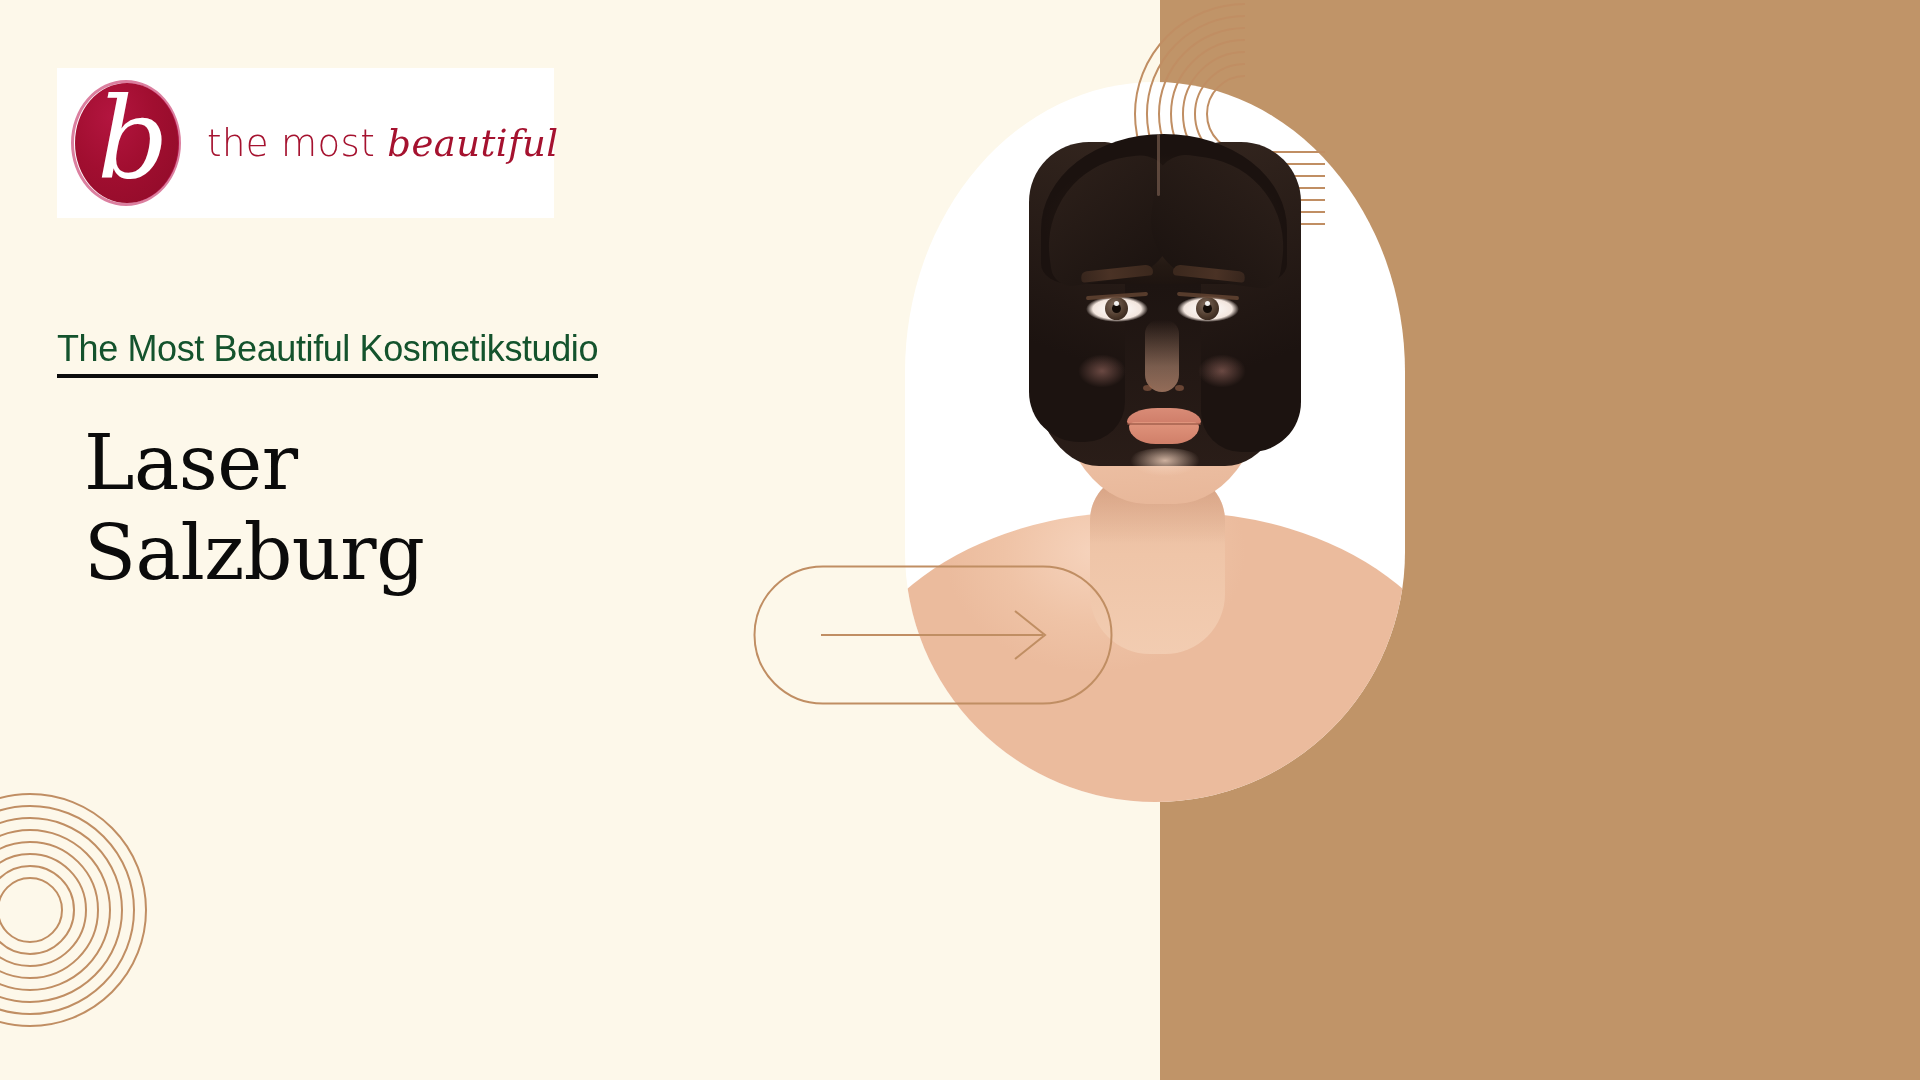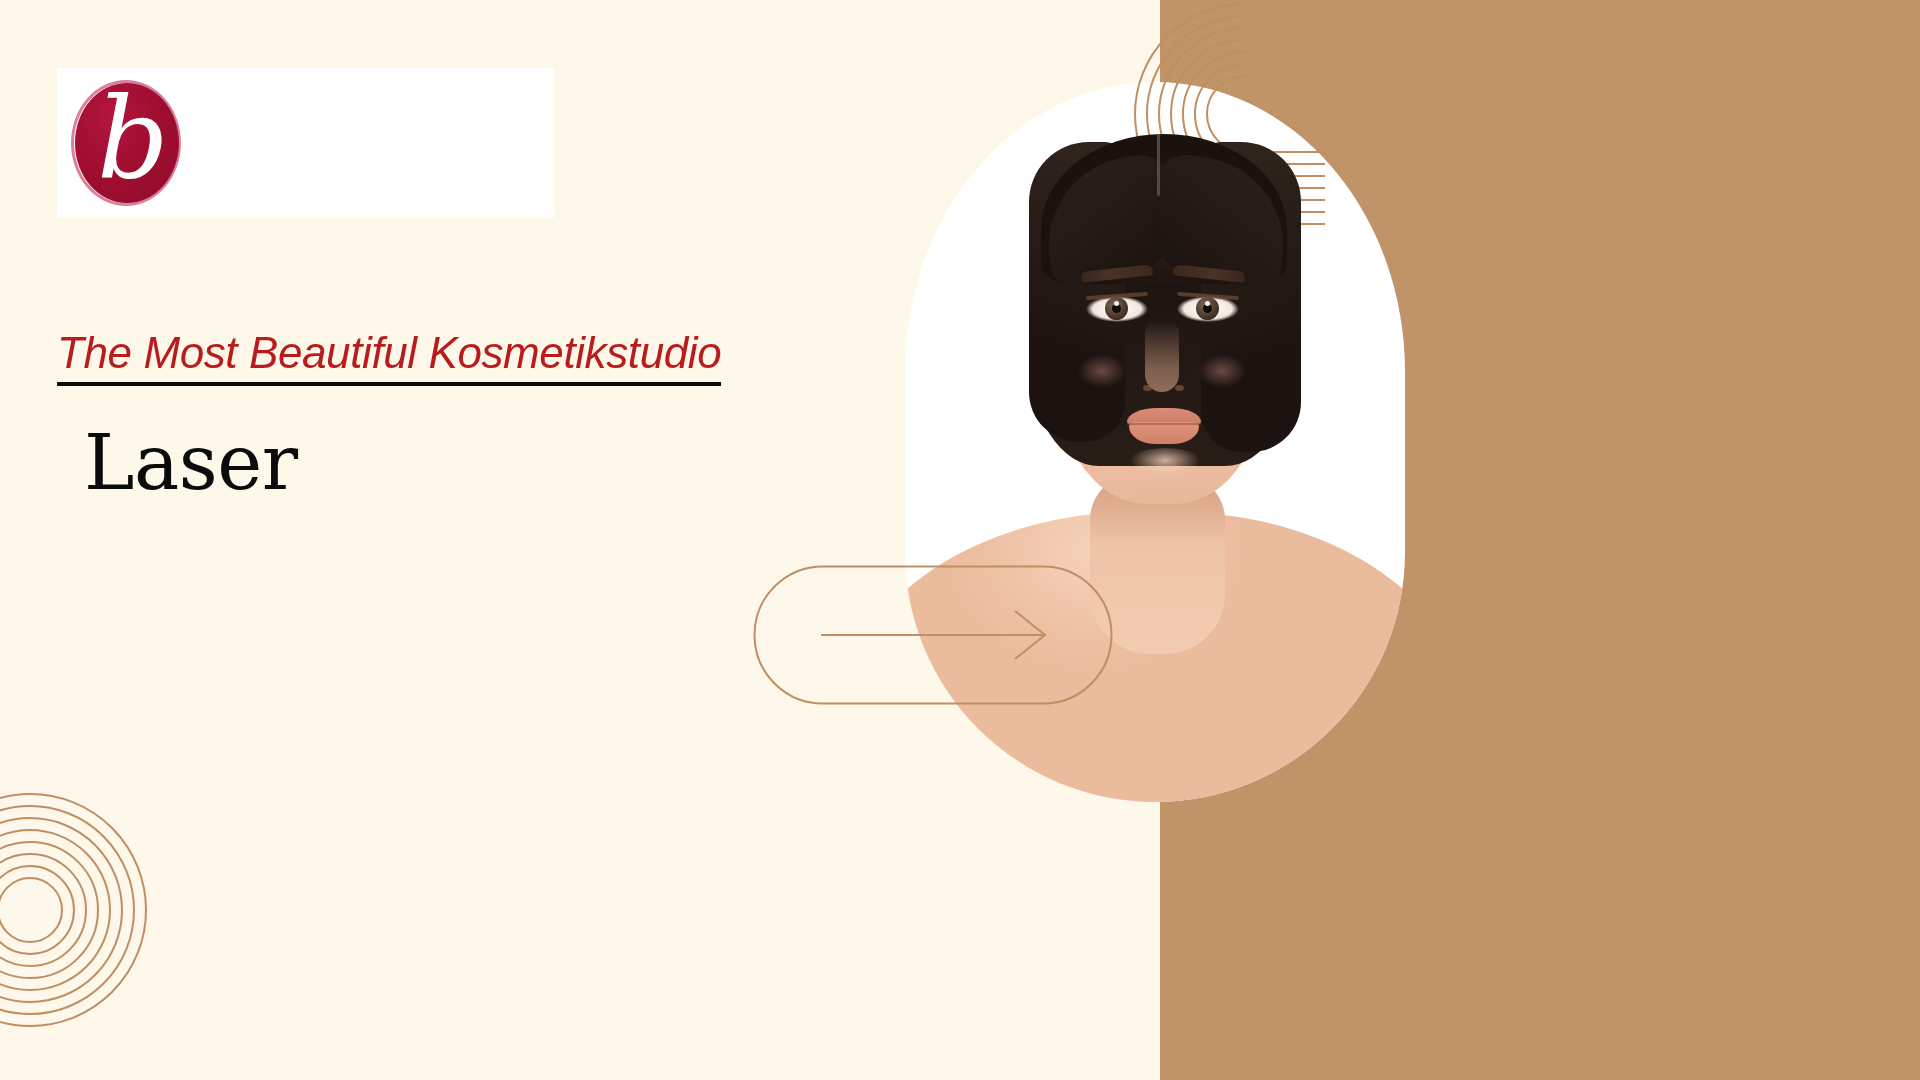--- a/index.html
+++ b/index.html
@@ -180,24 +180,24 @@
   .logo-word{
     margin-left:22px;color:#A5122F;font-size:37px;letter-spacing:.4px;
     font-family:"DejaVu Sans", sans-serif;font-weight:300;white-space:nowrap;
   }
   .logo-word .it{font-family:"DejaVu Serif", serif;font-style:italic;}
 
   
   .subhead{
     position:absolute;left:57px;top:330px;
     font-family:"Liberation Sans", sans-serif;
-    font-size:44px;font-weight:400;color:#b91c1c;
+    font-size:36px;font-weight:400;color:#14532d;
     letter-spacing:-.4px;
     border-bottom:4px solid #0C0C0C;
-    padding-bottom:6px;line-height:1.05;white-space:nowrap;font-style:italic;
+    padding-bottom:6px;line-height:1.05;white-space:nowrap;
   }
   .headline{
     position:absolute;left:84px;top:418px;
     font-family:"DejaVu Serif", serif;
     font-size:76px;font-weight:400;color:#0B0B0B;
     line-height:1.19;letter-spacing:-.5px;white-space:nowrap;
   }
   .headline div{display:block;}
 </style>
 </head>
@@ -271,21 +271,23 @@
     <rect x="1.5" y="1.5" width="357" height="137" rx="68.5" ry="68.5" fill="none" stroke="#C08E63" stroke-width="2"></rect>
     <line x1="68" y1="70" x2="290" y2="70" stroke="#C08E63" stroke-width="2"></line>
     <polyline points="262,46 292,70 262,94" fill="none" stroke="#C08E63" stroke-width="2"></polyline>
   </svg>
 
   <div class="logo-box">
     <div class="logo-mark">
       <div class="logo-ell"></div>
       <div class="logo-b">b</div>
     </div>
+    <div class="logo-word"><span>the most </span><span class="it">beautiful</span></div>
   </div>
 
   <div class="subhead">The Most Beautiful Kosmetikstudio</div>
 
   <div class="headline">
     <div>Laser</div>
+    <div>Salzburg</div>
   </div>
 
 </div>
 
 </body></html>

